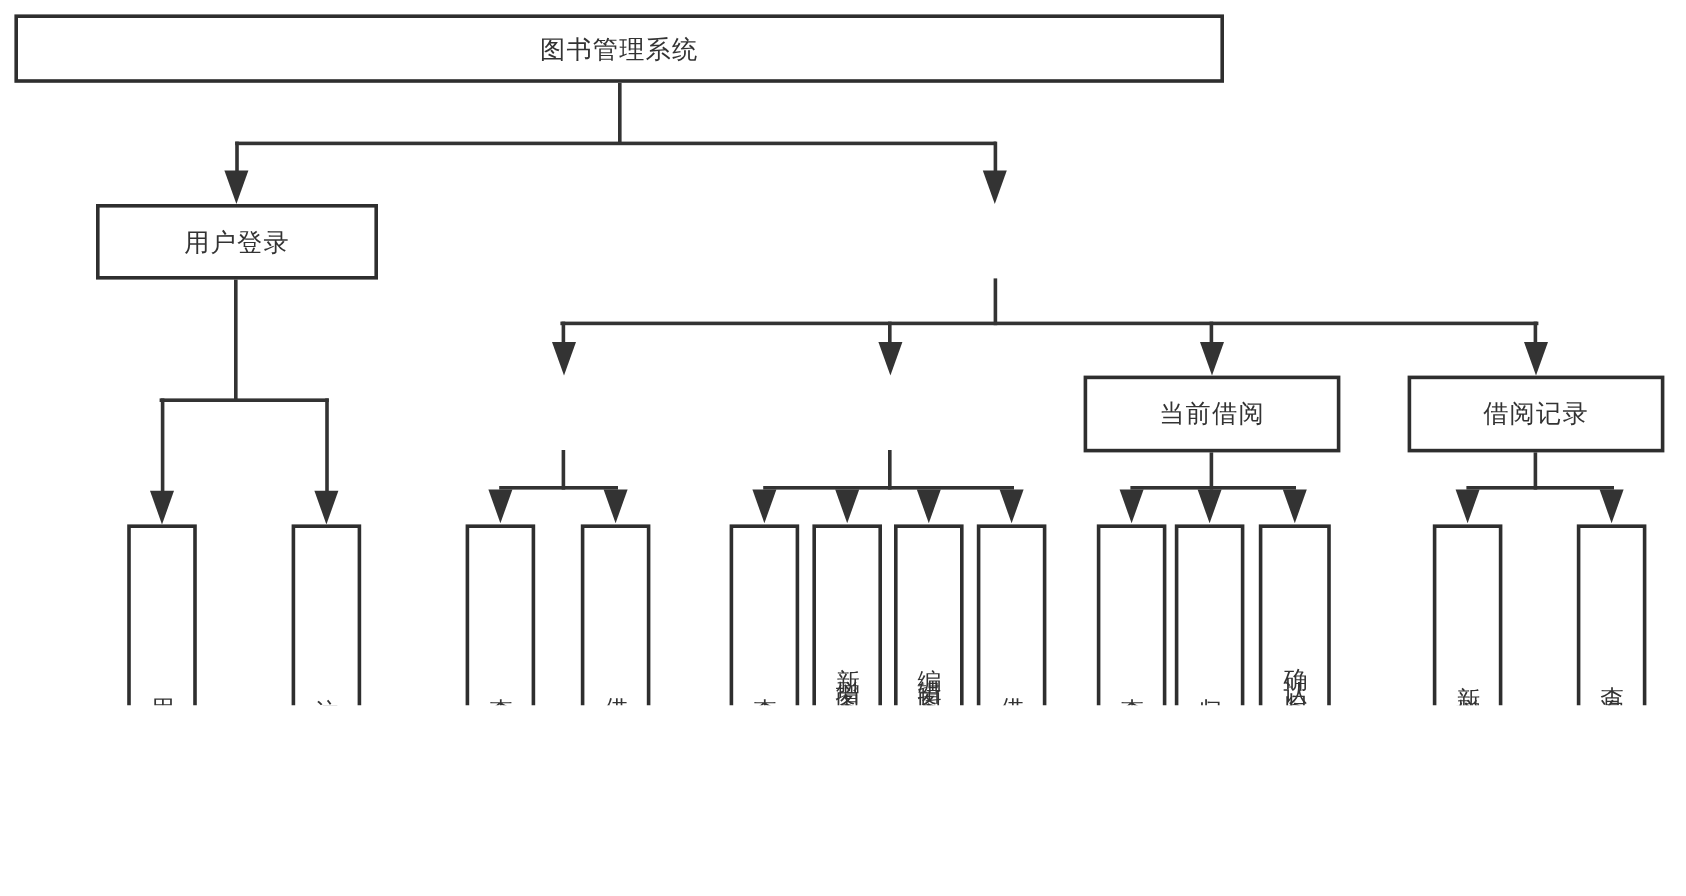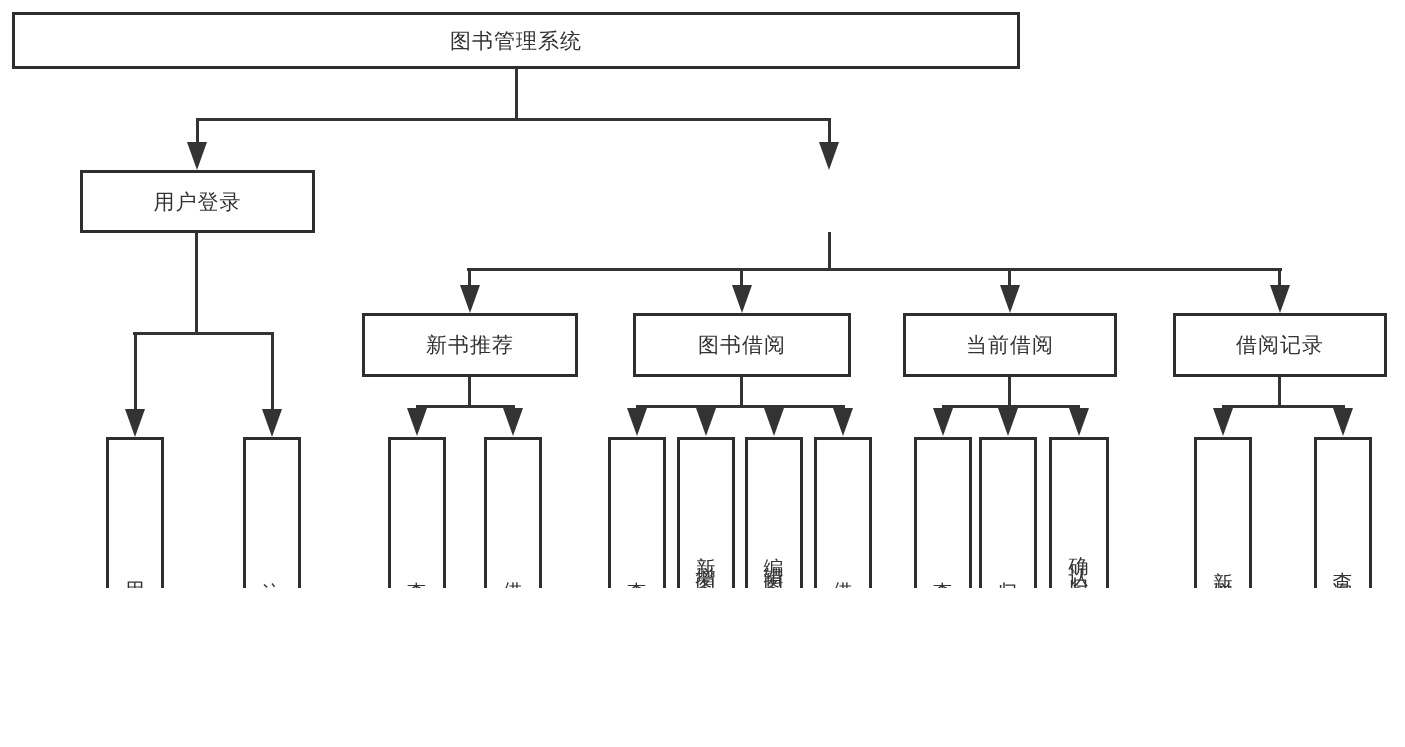--- a/index.html
+++ b/index.html
@@ -62,26 +62,20 @@
   <div class="h" style="left:467px;top:268px;width:815px"></div>
   <div class="v" style="left:468px;top:268px;height:20px"></div>
   <div class="v" style="left:740px;top:268px;height:20px"></div>
   <div class="v" style="left:1008px;top:268px;height:20px"></div>
   <div class="v" style="left:1278px;top:268px;height:20px"></div>
   <div class="arr" style="left:460px;top:285px"></div>
   <div class="arr" style="left:732px;top:285px"></div>
   <div class="arr" style="left:1000px;top:285px"></div>
   <div class="arr" style="left:1270px;top:285px"></div>
 
-  <div class="box" style="left:362px;top:313px;width:216px;height:64px">
-    <span>新书推荐</span>
-  </div>
-  <div class="box" style="left:633px;top:313px;width:218px;height:64px">
-    <span>图书借阅</span>
-  </div>
   <div class="box" style="left:1173px;top:313px;width:214px;height:64px">
     <span>借阅记录</span>
   </div>
   <div class="box" style="left:903px;top:313px;width:214px;height:64px">
     <span>当前借阅</span>
   </div>
 
   <div class="v" style="left:468px;top:375px;height:33px"></div>
   <div class="v" style="left:740px;top:375px;height:33px"></div>
   <div class="v" style="left:1008px;top:375px;height:33px"></div>

